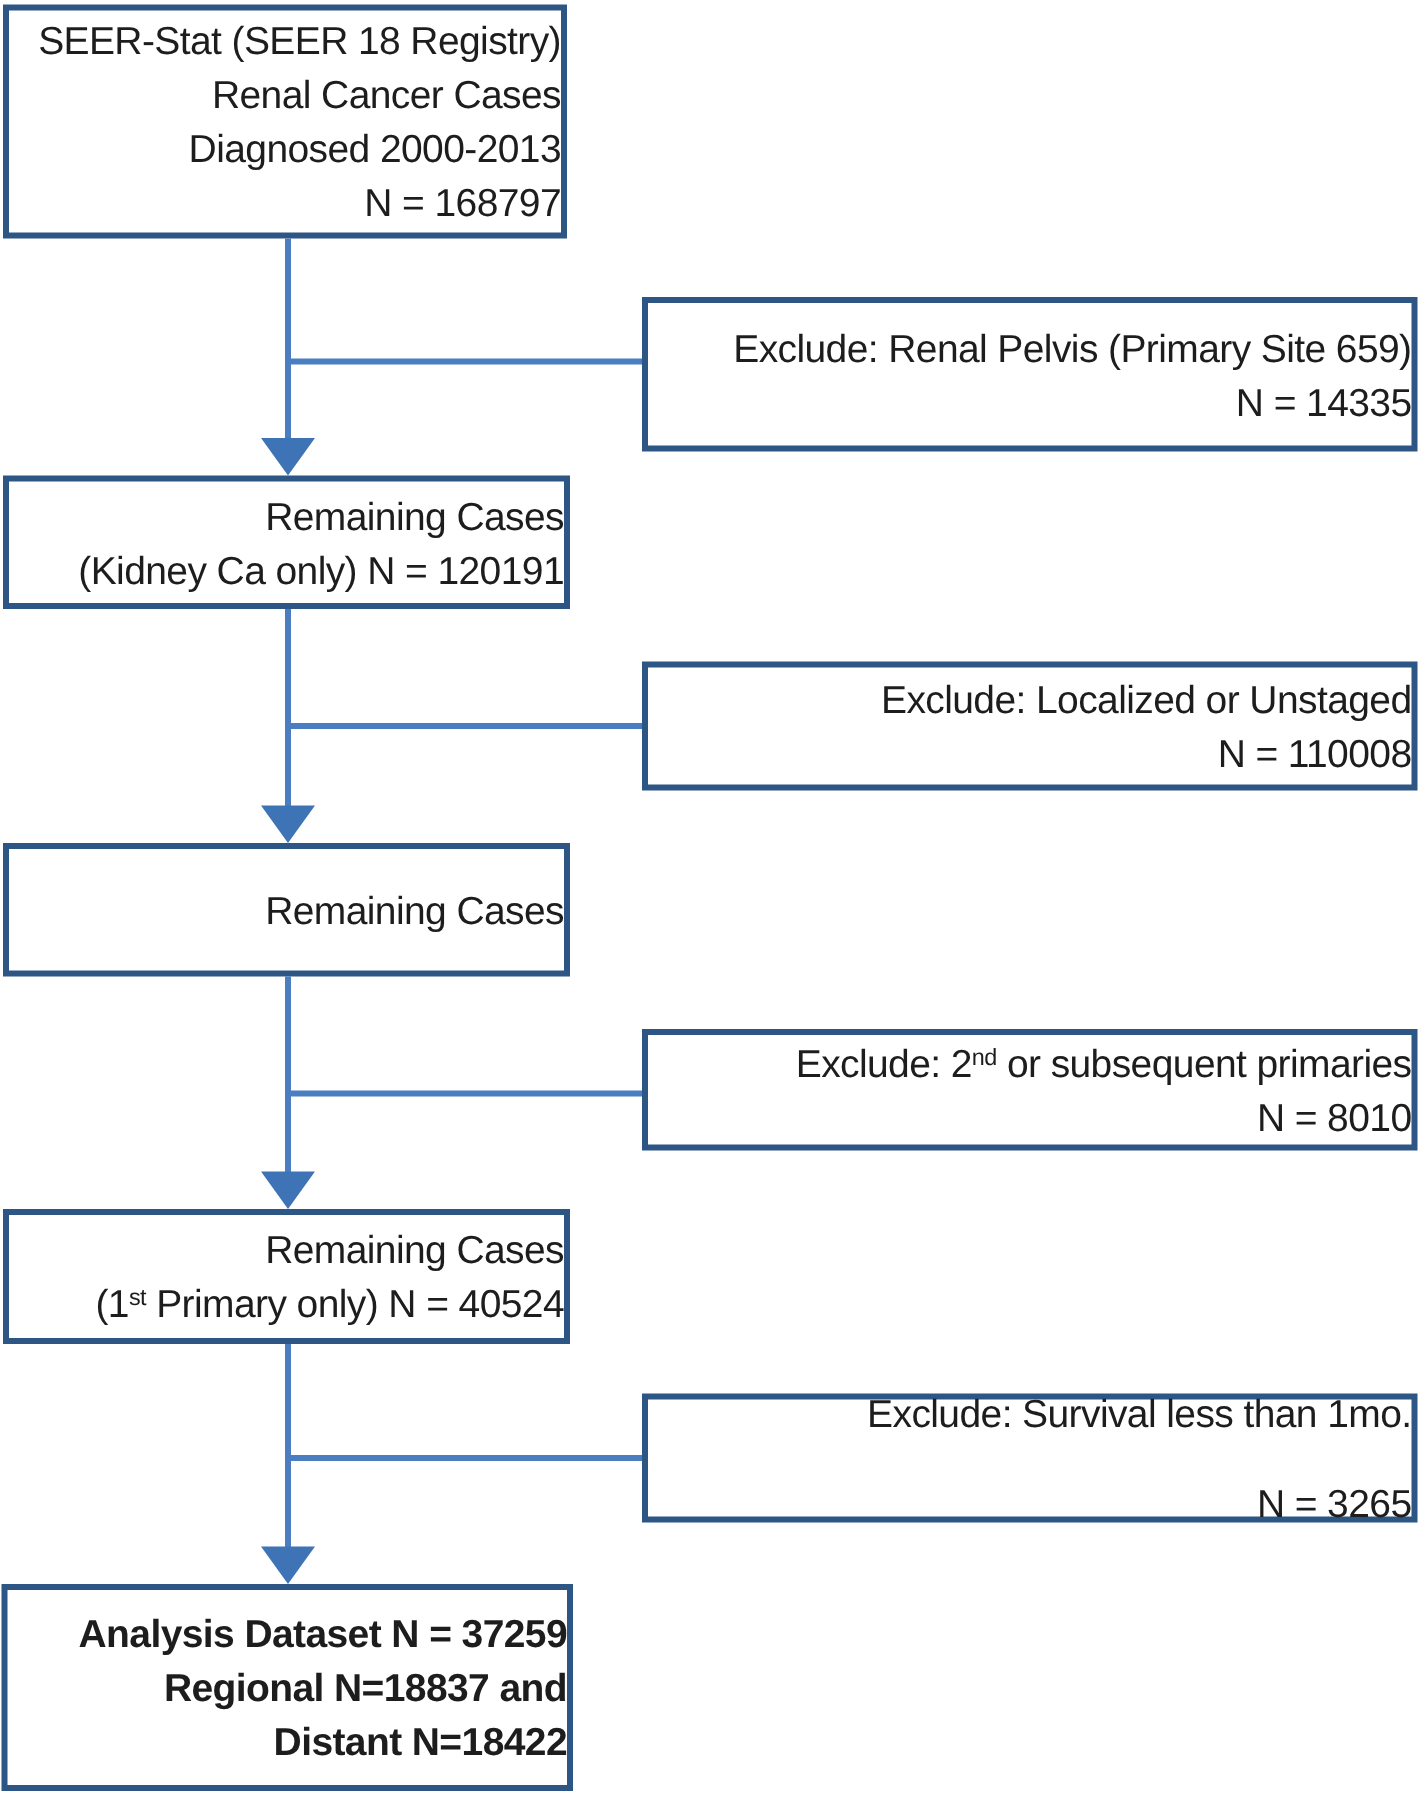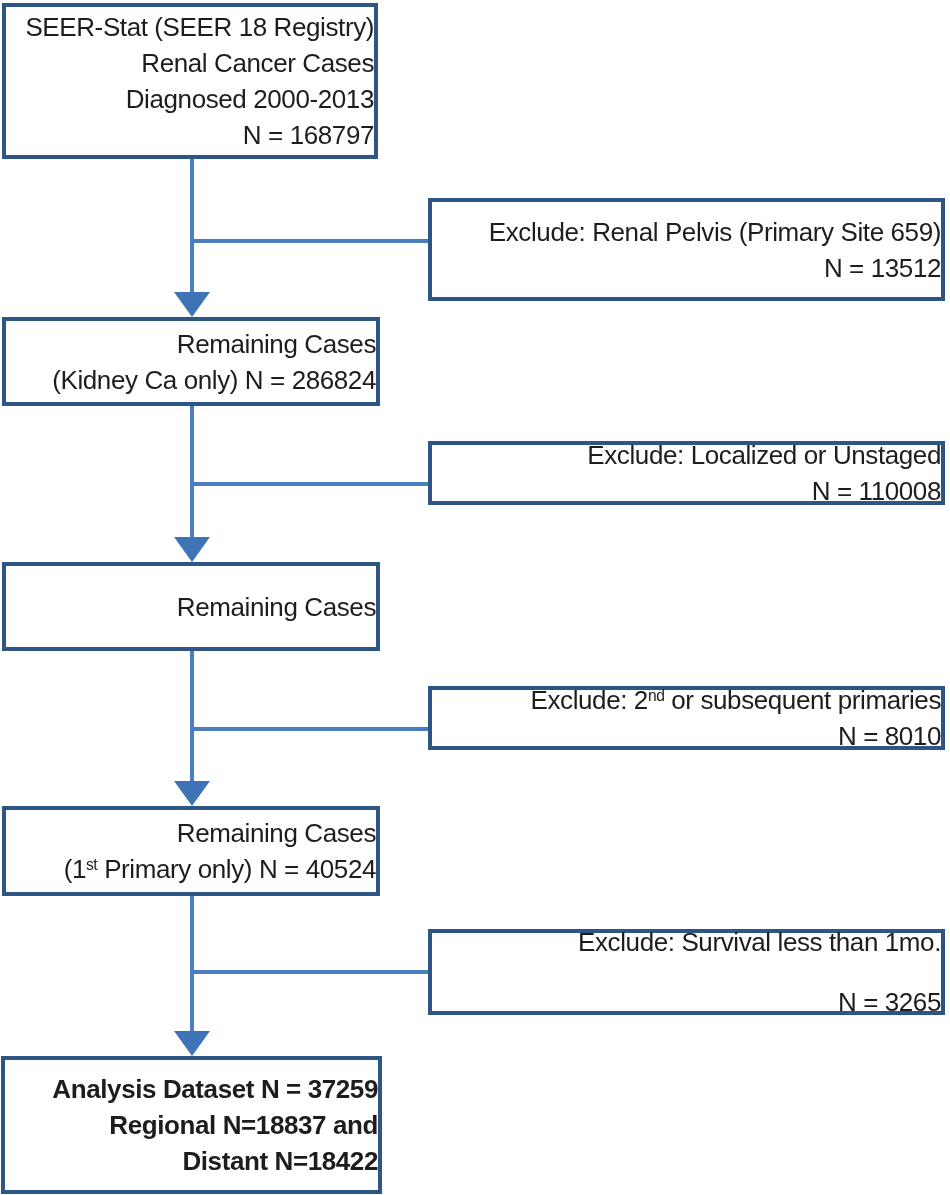--- a/index.html
+++ b/index.html
@@ -73,46 +73,46 @@
     <div class="line">Diagnosed 2000-2013</div>
     <div class="line">N = 168797</div>
   </div>
 
   <div class="vline" style="left:190px; top:159px; height:134px;"></div>
   <div class="hline" style="left:192px; top:239px; width:236px;"></div>
   <div class="arrow-down" style="left:174px; top:292px;"></div>
 
   <div class="box" style="left:428px; top:198px; width:517px; height:103px;">
     <div class="line">Exclude: Renal Pelvis (Primary Site 659)</div>
-    <div class="line">N = 13512</div>
+    <div class="line">N = 14335</div>
   </div>
 
   <div class="box" style="left:2px; top:317px; width:378px; height:89px;">
     <div class="line">Remaining Cases</div>
-    <div class="line">(Kidney Ca only) N = 286824</div>
+    <div class="line">(Kidney Ca only) N = 120191</div>
   </div>
 
   <div class="vline" style="left:190px; top:406px; height:132px;"></div>
   <div class="hline" style="left:192px; top:482px; width:236px;"></div>
   <div class="arrow-down" style="left:174px; top:537px;"></div>
 
-  <div class="box" style="left:428px; top:441px; width:517px; height:64px;">
+  <div class="box" style="left:428px; top:441px; width:517px; height:86px;">
     <div class="line">Exclude: Localized or Unstaged</div>
     <div class="line">N = 110008</div>
   </div>
 
   <div class="box" style="left:2px; top:562px; width:378px; height:89px;">
     <div class="line">Remaining Cases</div>
   </div>
 
   <div class="vline" style="left:190px; top:651px; height:131px;"></div>
   <div class="hline" style="left:192px; top:727px; width:236px;"></div>
   <div class="arrow-down" style="left:174px; top:781px;"></div>
 
-  <div class="box" style="left:428px; top:686px; width:517px; height:64px;">
+  <div class="box" style="left:428px; top:686px; width:517px; height:81px;">
     <div class="line"><span>Exclude: 2</span><sup>nd</sup><span> or subsequent primaries</span></div>
     <div class="line">N = 8010</div>
   </div>
 
   <div class="box" style="left:2px; top:806px; width:378px; height:90px;">
     <div class="line">Remaining Cases</div>
     <div class="line"><span>(1</span><sup>st</sup><span> Primary only) N = 40524</span></div>
   </div>
 
   <div class="vline" style="left:190px; top:896px; height:136px;"></div>

